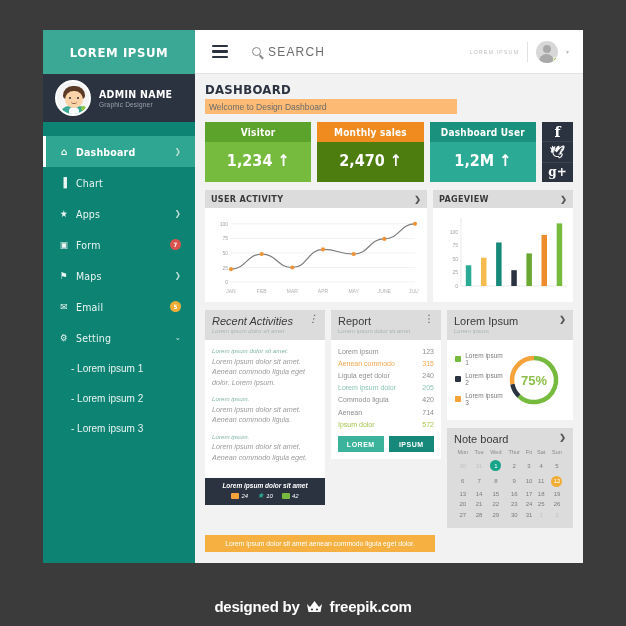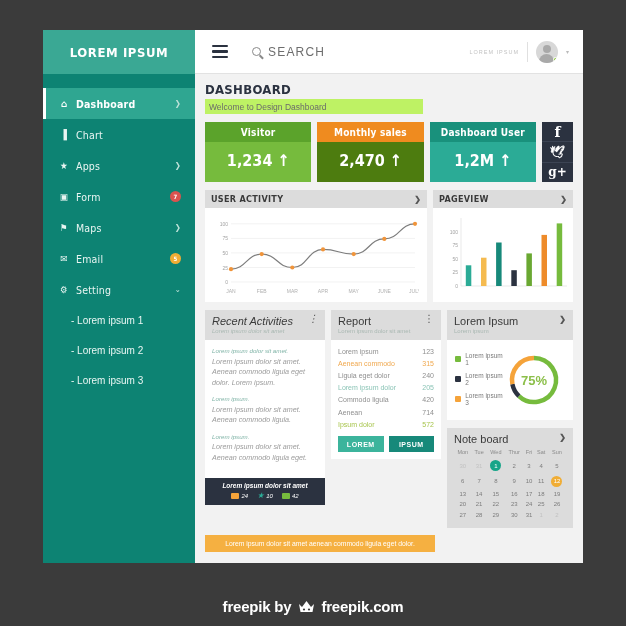--- a/index.html
+++ b/index.html
@@ -89,21 +89,21 @@
   .avatar-sm { width:22px; height:22px; border-radius:50%; background:#d8d8d8; position:relative; overflow:hidden; }
   .avatar-sm::before { content:""; position:absolute; left:7px; top:4px; width:8px; height:8px; border-radius:50%; background:#a9a9a9; }
   .avatar-sm::after { content:""; position:absolute; left:3.5px; top:13px; width:15px; height:11px; border-radius:8px 8px 0 0; background:#a9a9a9; }
   .on-dot { position:absolute; right:0px; bottom:1px; width:5px; height:5px; background:#8dc63f; border-radius:50%; border:1px solid #fff; z-index:2; }
   .caret { font-size:6px; color:#bbb; }
 
   .content { flex:1; padding:8px 10px 10px 10px; overflow:hidden; position:relative; }
 
   .page-title { font-size:13px; font-weight:bold; color:#2b3240; letter-spacing:0.3px;
     font-family:"DejaVu Sans Condensed","Liberation Sans",sans-serif; }
-  .page-sub { background:#bef264; color:#6b6b6b; font-size:8.5px; padding:2.5px 4px; margin-top:2px; width:218px; }
+  .page-sub { background:#fdba74; color:#6b6b6b; font-size:8.5px; padding:2.5px 4px; margin-top:2px; width:252px; }
 
   .stats { display:flex; gap:6px; margin-top:8px; }
   .stat { flex:1; text-align:center; color:#fff; }
   .stat-head { font-size:10px; font-weight:bold; padding:4.5px 0; letter-spacing:0.2px;
     font-family:"DejaVu Sans Condensed","Liberation Sans",sans-serif; }
   .stat-val { font-size:16px; font-weight:bold; padding:9px 0 12px;
     font-family:"DejaVu Sans Condensed","Liberation Sans",sans-serif; }
   .social { width:31px; flex:0 0 31px; background:#2b3240; display:flex; flex-direction:column; }
   .soc { flex:1; display:flex; align-items:center; justify-content:center; color:#fff;
     font-size:14px; font-weight:bold; border-bottom:1px solid #3c4454; font-family:"DejaVu Serif",serif; }
@@ -171,20 +171,36 @@
 </head>
 <body>
 
 <div class="app">
 
   <aside class="sidebar">
     <div class="brand">
       <span class="brand-text">LOREM IPSUM</span>
     </div>
 
+    <div class="profile">
+      <div class="avatar-big">
+        <span class="av-body"></span>
+          <span class="av-collar"></span>
+        <span class="av-hair"></span>
+          <span class="av-face"></span>
+        <span class="av-eye l"></span>
+          <span class="av-eye r"></span>
+          <span class="av-mouth"></span>
+        <span class="av-dot"></span>
+      </div>
+      <div class="profile-text">
+        <div class="profile-name">ADMIN NAME</div>
+        <div class="profile-role">Graphic Designer</div>
+      </div>
+    </div>
 
     <nav class="nav" id="nav-root">
         <div class="nav-item active">
           <span class="nav-ico">⌂</span>
           <span class="nav-label">Dashboard</span>
           <span class="chev">❯</span>
         </div>
         <div class="nav-item">
           <span class="nav-ico">▐</span>
           <span class="nav-label">Chart</span>
@@ -537,21 +553,21 @@
         </div>
       </div>
 
       <div class="bottom-bar">Lorem ipsum dolor sit amet aenean commodo ligula eget dolor.</div>
 
     </div>
   </section>
 </div>
 
 <div class="footer">
-  <span class="footer-text">freepik by</span>
+  <span class="footer-text">designed by</span>
   <span class="crown">
     <svg width="17" height="14" viewBox="0 0 17 14">
         <path d="M1 4 L4 7 L8.5 1 L13 7 L16 4 L14.5 12 L2.5 12 Z" fill="#fff"></path>
         <circle cx="6" cy="9.5" r="1.1" fill="#3b3b3b"></circle>
         <circle cx="11" cy="9.5" r="1.1" fill="#3b3b3b"></circle>
       </svg>
   </span>
   <span class="footer-text">freepik.com</span>
 </div>
 

